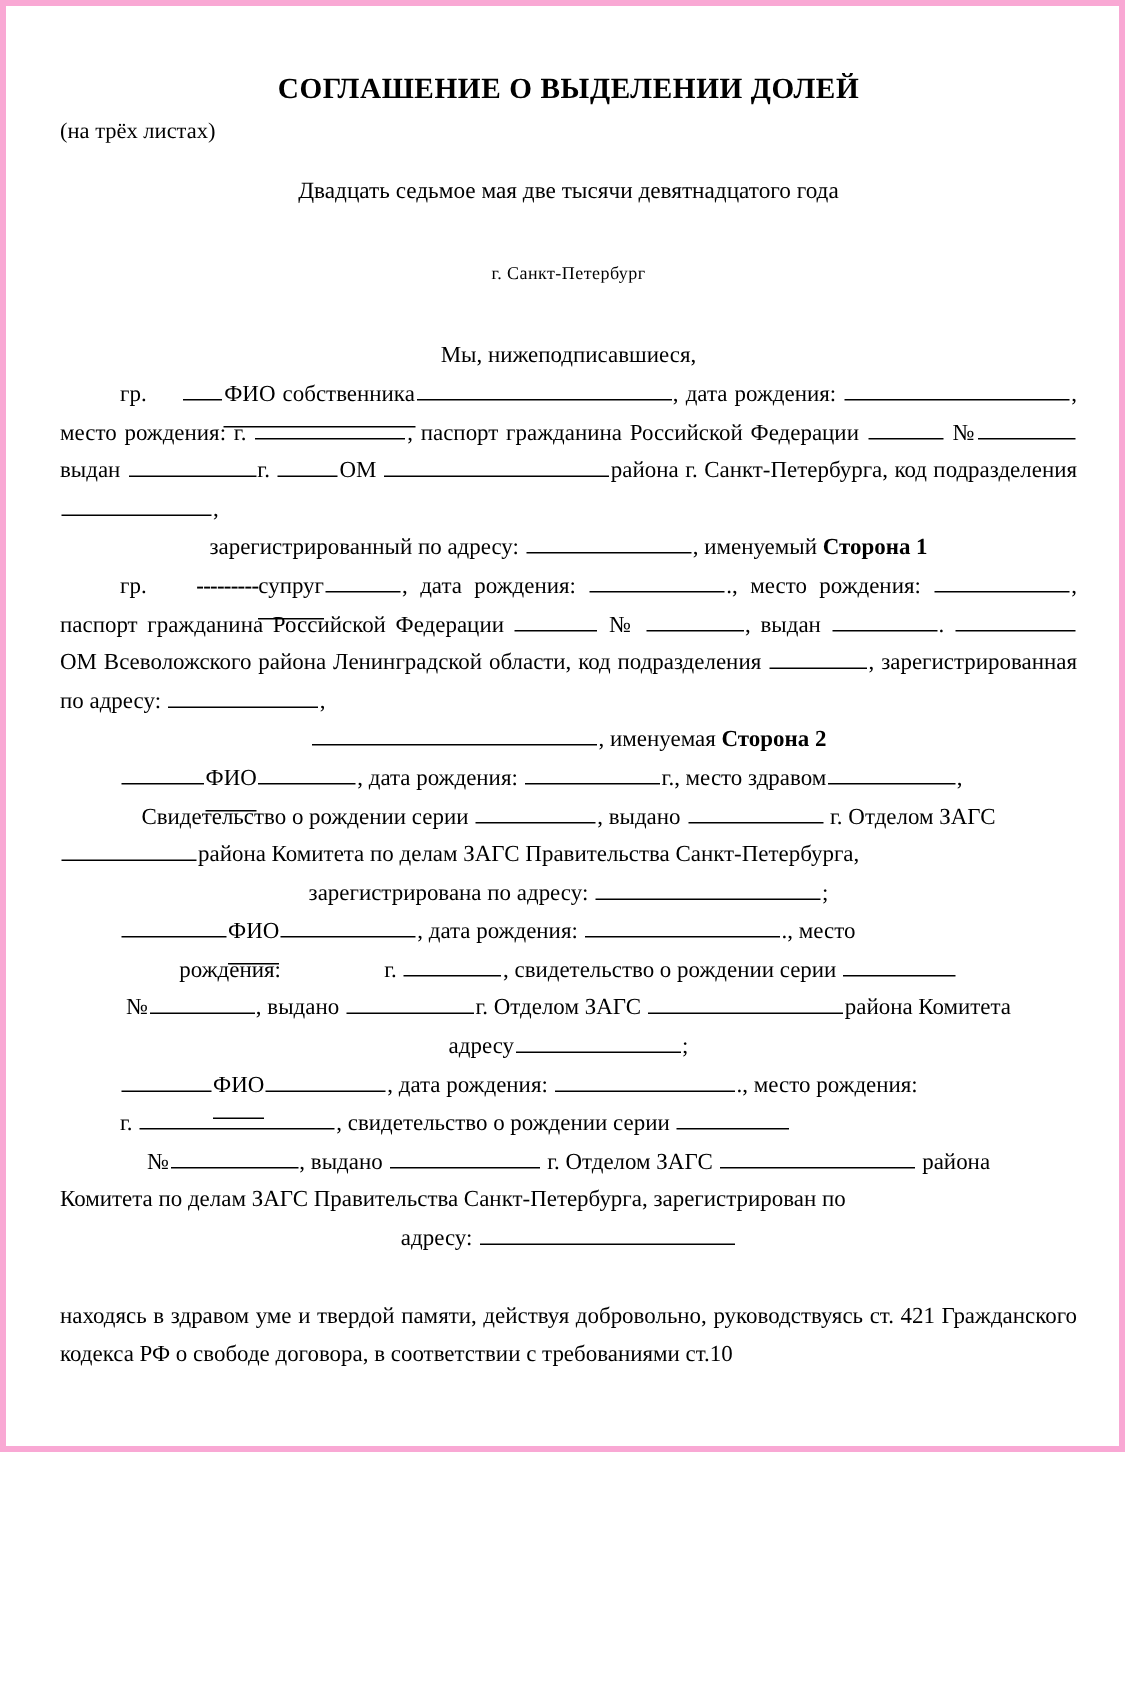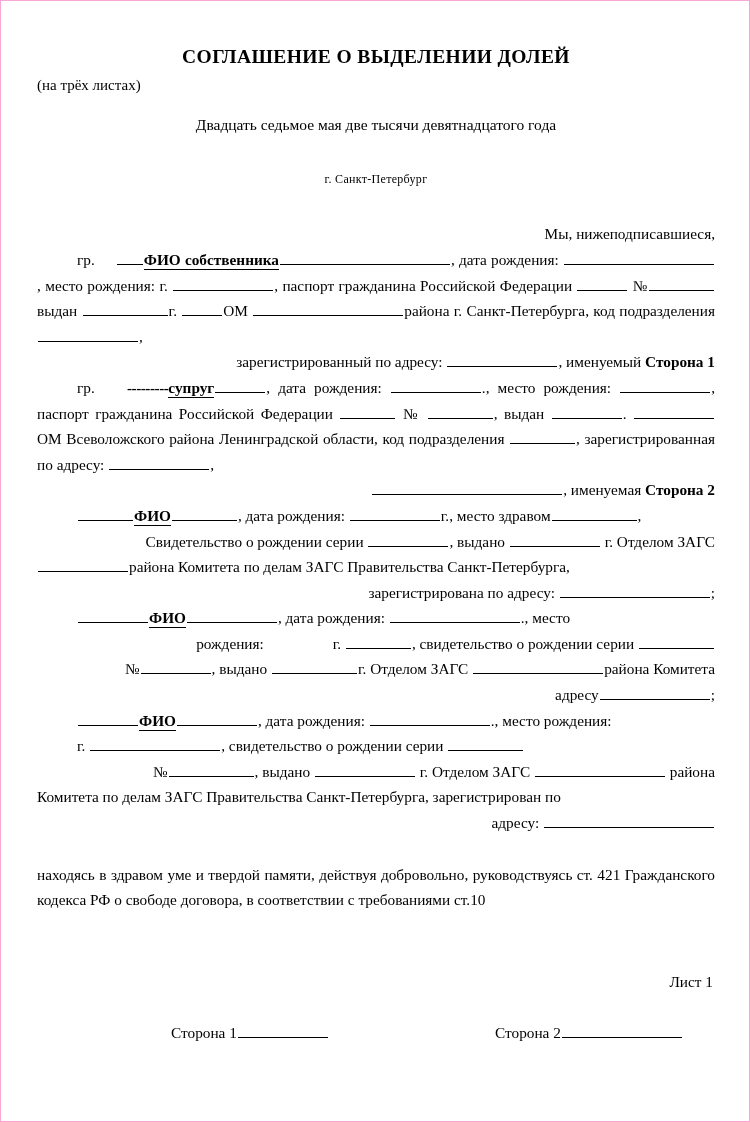--- a/index.html
+++ b/index.html
@@ -4,24 +4,24 @@
 <title>Соглашение о выделении долей</title>
 <style>
   html, body {
     margin: 0;
     padding: 0;
     background: #ffffff;
   }
   .page {
     position: relative;
     width: 750px;
-    height: 1122px;
+    height: 968px;
     box-sizing: border-box;
     background: #ffffff;
-    border: 1px solid #f9a8d4;
+    border: 4px solid #f9a8d4;
     font-family: "Liberation Serif", "DejaVu Serif", serif;
     color: #000000;
     overflow: hidden;
   }
   .content {
     position: absolute;
     left: 36px;
     top: 0;
     width: 678px;
   }
@@ -60,21 +60,21 @@
     text-justify: inter-word;
     margin: 0;
   }
   .para.first {
     margin-top: 34px;
   }
   .para.indent {
     text-indent: 40px;
   }
   .para.left {
-    text-align: right;
+    text-align: center;
   }
   .tight {
     margin-top: 0;
   }
   b { font-weight: bold; }
 
   
   .blank {
     display: inline-block;
     border-bottom: 1.3px solid #000;
@@ -96,22 +96,22 @@
   .blank.b110 { width: 110px; }
   .blank.b120 { width: 120px; }
   .blank.b130 { width: 130px; }
   .blank.b150 { width: 150px; }
   .blank.b170 { width: 170px; }
   .blank.b190 { width: 190px; }
 
   
   .uline {
     border-bottom: 1.3px solid #000;
-    font-weight: bold;
-    padding-bottom: 1px;
+    font-weight: normal;
+    padding-bottom: 13px;
   }
   .dashrun {
     font-weight: bold;
     letter-spacing: -0.5px;
   }
 
   
   .sheet-label {
     position: absolute;
     right: 36px;

